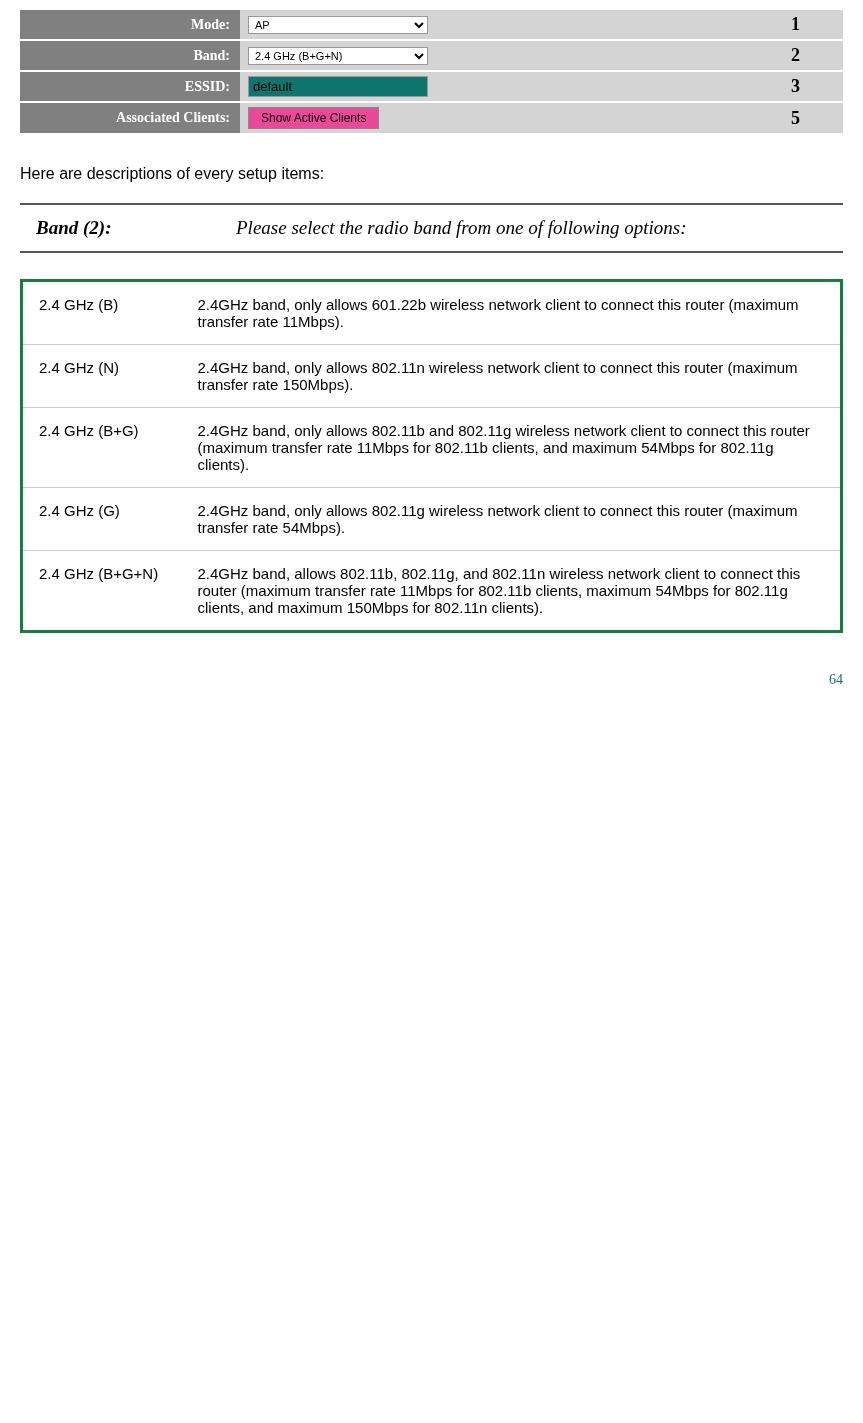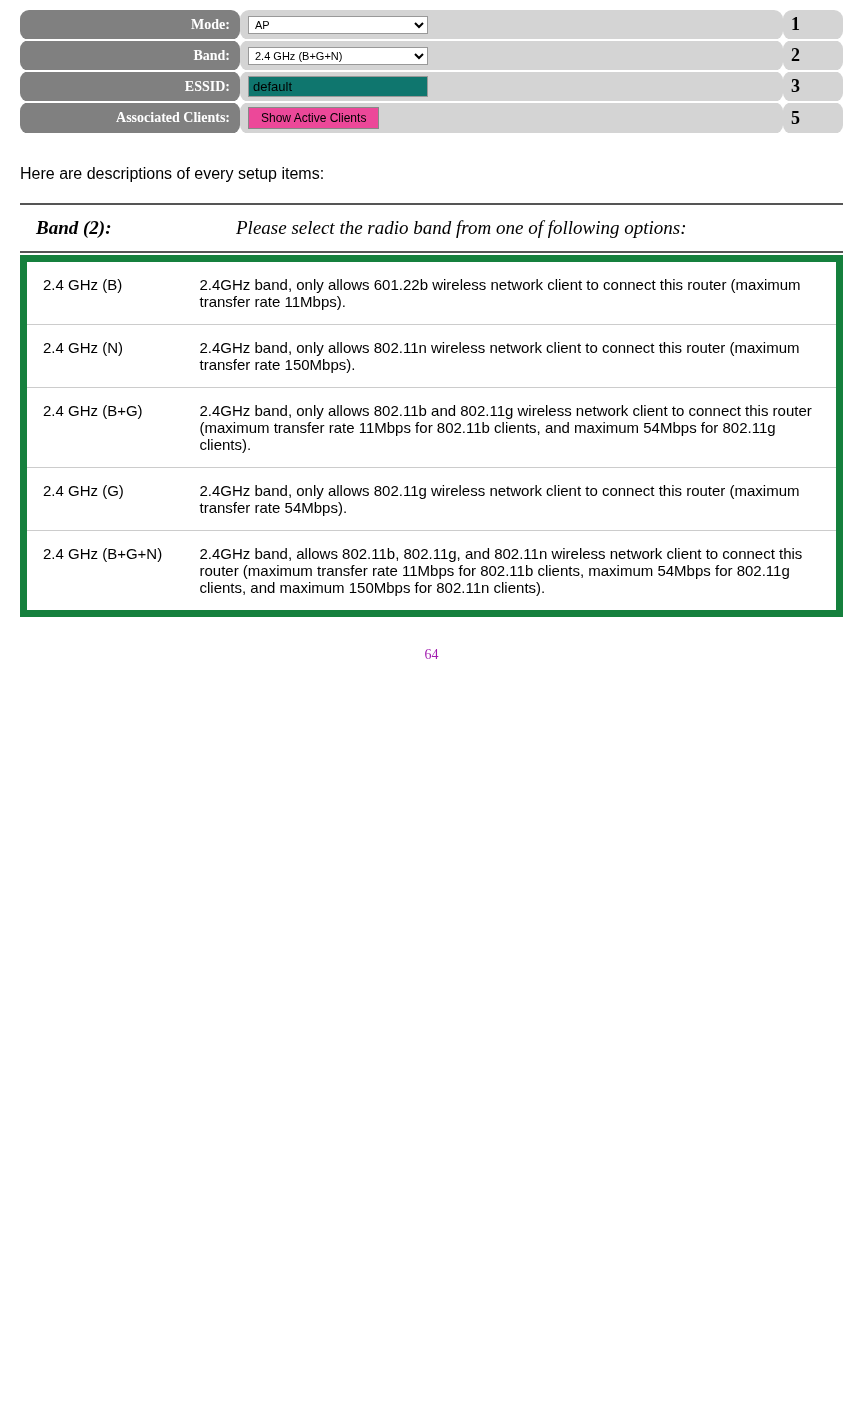--- a/index.html
+++ b/index.html
@@ -19,21 +19,20 @@
 
     
     .form-table {
       width: 100%;
       border-collapse: collapse;
       margin-bottom: 30px;
     }
     .form-table td {
       padding: 5px 8px;
       font-size: 14px;
-      border-radius: 9px;
     }
     .form-table .label-cell {
       background: #808080;
       color: #ffffff;
       font-weight: bold;
       text-align: right;
       width: 220px;
       padding: 5px 10px;
     }
     .form-table .control-cell {
@@ -117,22 +116,22 @@
       font-style: italic;
     }
     .desc-table tr.top-row td {
       border-bottom: 2px solid #555;
     }
 
     
     .band-table {
       width: 100%;
       border-collapse: collapse;
-      border: 7px solid #15803d;
-      margin-top: 2px;
+      border: 3px solid #15803d;
+      margin-top: 26px;
     }
     .band-table td {
       padding: 14px 16px;
       vertical-align: top;
       font-size: 15px;
       font-family: Arial, sans-serif;
     }
     .band-table tr {
       border-bottom: 1px solid #ccc;
     }
@@ -143,24 +142,24 @@
       width: 160px;
       white-space: nowrap;
       font-weight: normal;
     }
     .band-table .band-desc {
       font-weight: normal;
     }
 
     
     .page-number {
-      text-align: center;
+      text-align: right;
       font-size: 14px;
-      margin-top: 30px;
-      color: #a21caf;
+      margin-top: 39px;
+      color: #0f766e;
     }
   </style>
 </head>
 <body>
 
 <table class="form-table">
   <tbody id="form-body">
       <tr>
         <td class="label-cell">Mode:</td>
         <td class="control-cell"><select class="form-select"><option value="AP">AP</option></select></td>

